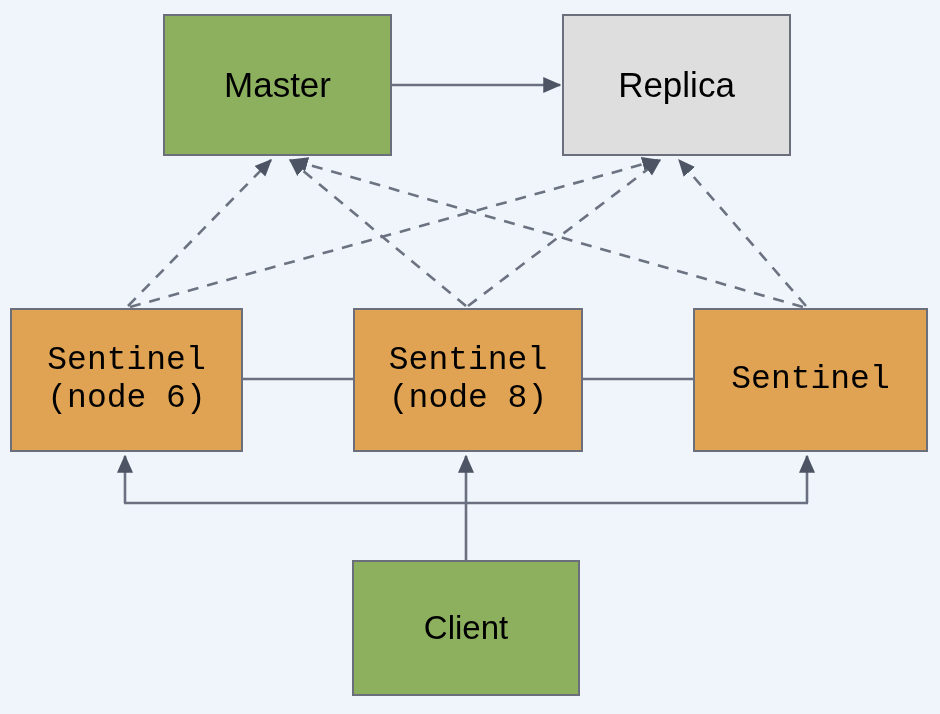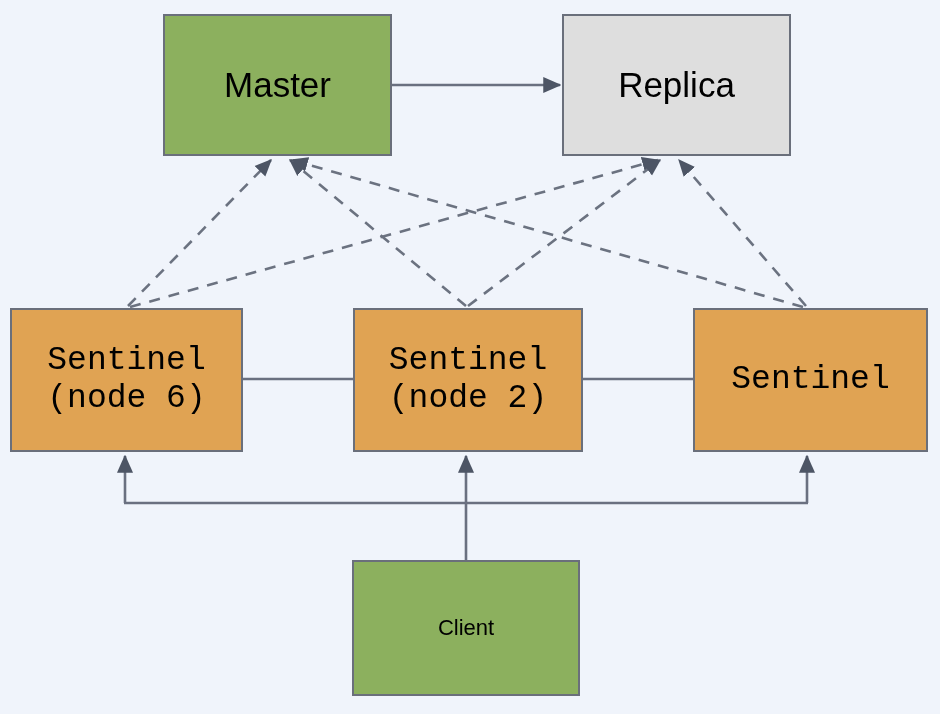--- a/index.html
+++ b/index.html
@@ -44,21 +44,21 @@
   }
   .node-green { background: #8cb05e; }
   .node-grey  { background: #dedede; }
   .node-orange{ background: #e0a353; font-family: Liberation Mono, monospace; }
 
   .node-master   { left: 163px; top: 14px;  width: 229px; height: 142px; font-size: 35px; }
   .node-replica  { left: 562px; top: 14px;  width: 229px; height: 142px; font-size: 35px; }
   .node-sentinel1{ left: 10px;  top: 308px; width: 233px; height: 144px; font-size: 33px; }
   .node-sentinel2{ left: 353px; top: 308px; width: 230px; height: 144px; font-size: 33px; }
   .node-sentinel3{ left: 693px; top: 308px; width: 235px; height: 144px; font-size: 33px; }
-  .node-client   { left: 352px; top: 560px; width: 228px; height: 136px; font-size: 22px; }
+  .node-client   { left: 352px; top: 560px; width: 228px; height: 136px; font-size: 33px; }
 </style>
 </head>
 <body>
 
 <div id="diagram-canvas">
 
   <svg class="edge-layer" viewBox="0 0 940 714" width="940" height="714" xmlns="http://www.w3.org/2000/svg">
     <defs>
       <marker id="arrow-solid" viewBox="0 0 10 10" refX="9.2" refY="5" markerWidth="7" markerHeight="7" orient="auto-start-reverse">
         <path d="M 0 0.6 L 10 5 L 0 9.4 z" fill="#4d5565"></path>
@@ -102,21 +102,21 @@
     <span class="node-label">Replica</span>
   </div>
 
   <div class="node node-orange node-sentinel1">
     <span class="node-label">Sentinel</span>
     <span class="node-label">(node 6)</span>
   </div>
 
   <div class="node node-orange node-sentinel2">
     <span class="node-label">Sentinel</span>
-    <span class="node-label">(node 2)</span>
+    <span class="node-label">(node 8)</span>
   </div>
 
   <div class="node node-orange node-sentinel3">
     <span class="node-label">Sentinel</span>
   </div>
 
   <div class="node node-green node-client">
     <span class="node-label">Client</span>
   </div>
 

